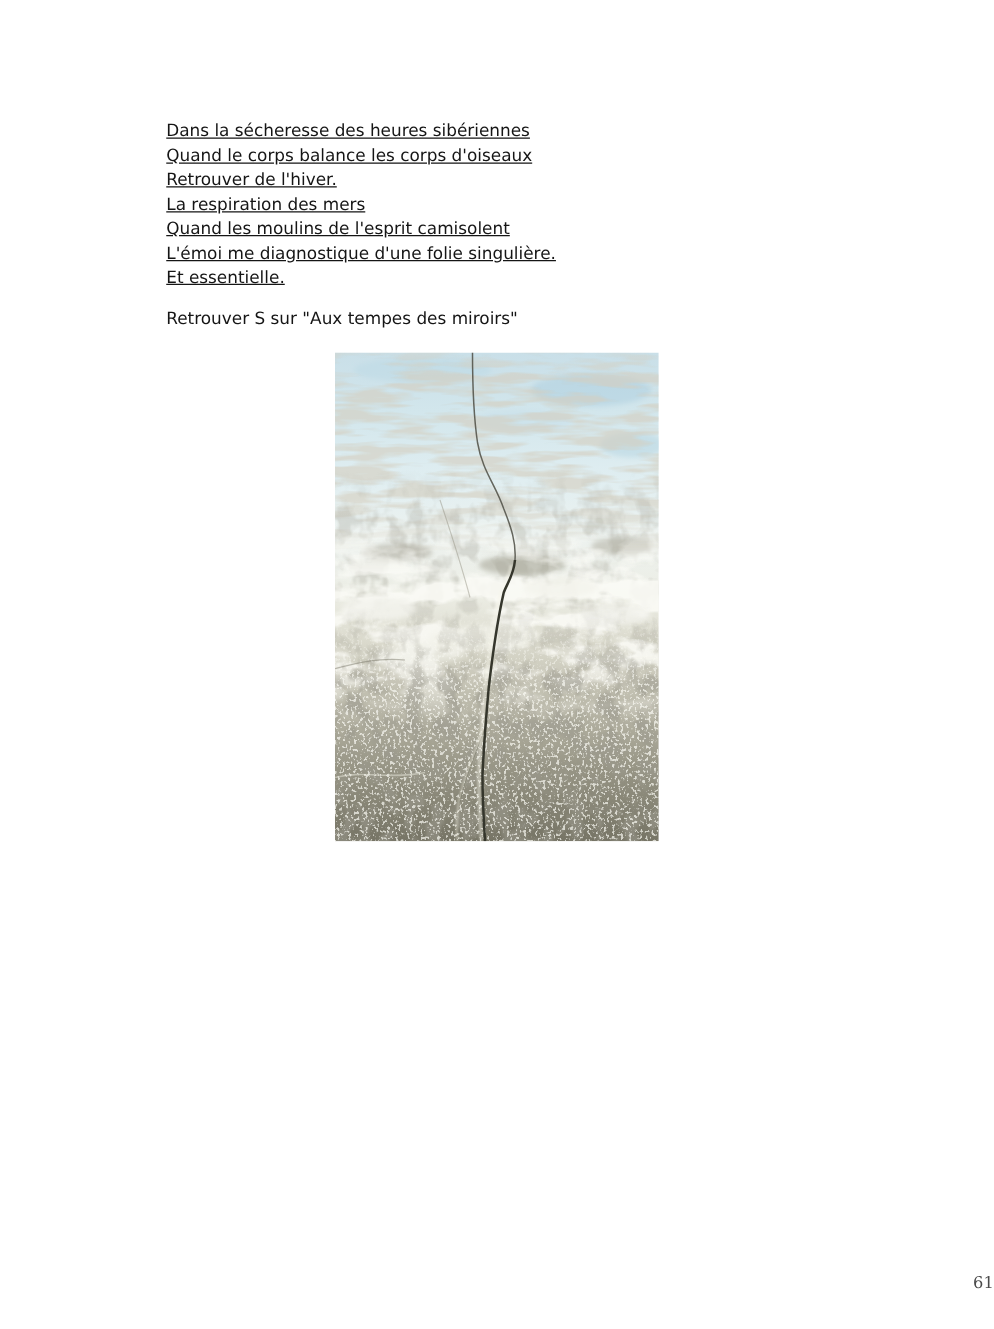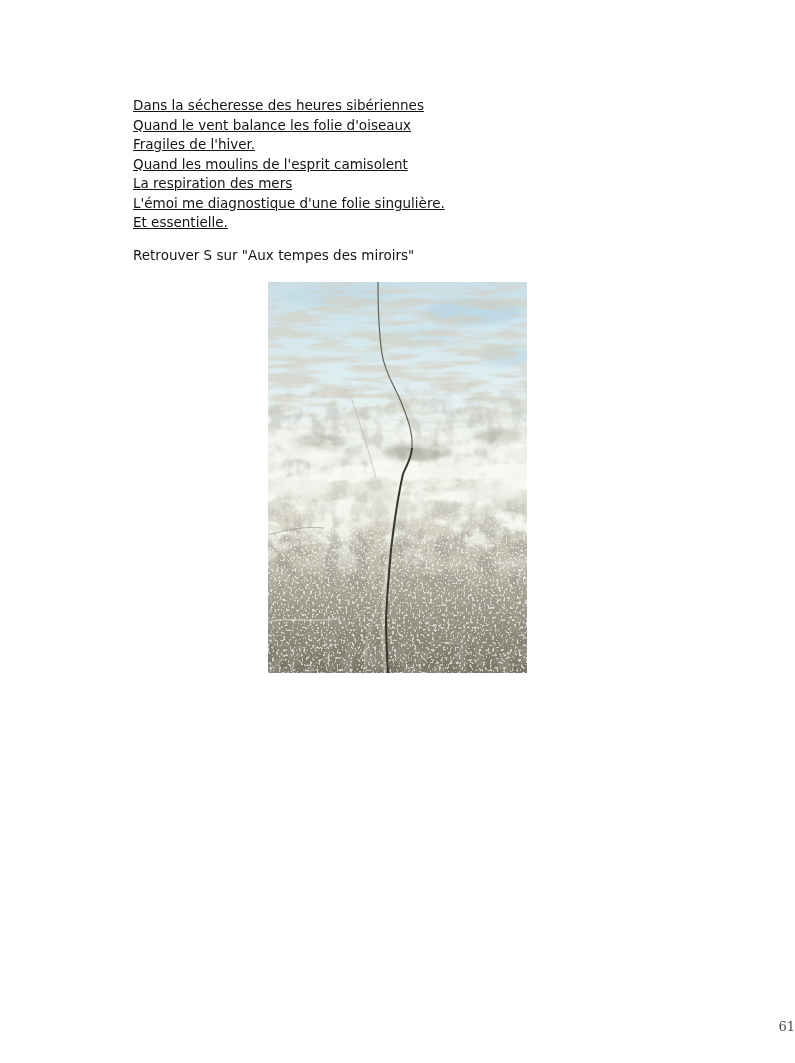--- a/index.html
+++ b/index.html
@@ -37,24 +37,24 @@
     font-family:"DejaVu Serif",serif;
     font-size:13px;
     color:#4b4b4b;
   }
 </style>
 </head>
 <body>
 
 <div class="poem-block">
   <div class="poem-line">Dans la sécheresse des heures sibériennes</div>
-  <div class="poem-line">Quand le vent balance les folie d'oiseaux</div>
-  <div class="poem-line">Fragiles de l'hiver.</div>
+  <div class="poem-line">Quand le corps balance les corps d'oiseaux</div>
+  <div class="poem-line">Retrouver de l'hiver.</div>
+  <div class="poem-line">La respiration des mers</div>
   <div class="poem-line">Quand les moulins de l'esprit camisolent</div>
-  <div class="poem-line">La respiration des mers</div>
   <div class="poem-line">L'émoi me diagnostique d'une folie singulière.</div>
   <div class="poem-line">Et essentielle.</div>
   <div class="poem-footer">Retrouver S sur "Aux tempes des miroirs"</div>
 </div>
 
 <div class="photo-figure">
   <svg viewBox="0 0 259 391" preserveAspectRatio="none">
     <defs>
       <linearGradient id="bgG" x1="0" y1="0" x2="0" y2="1">
         <stop offset="0" stop-color="#c9dfe8"></stop>

